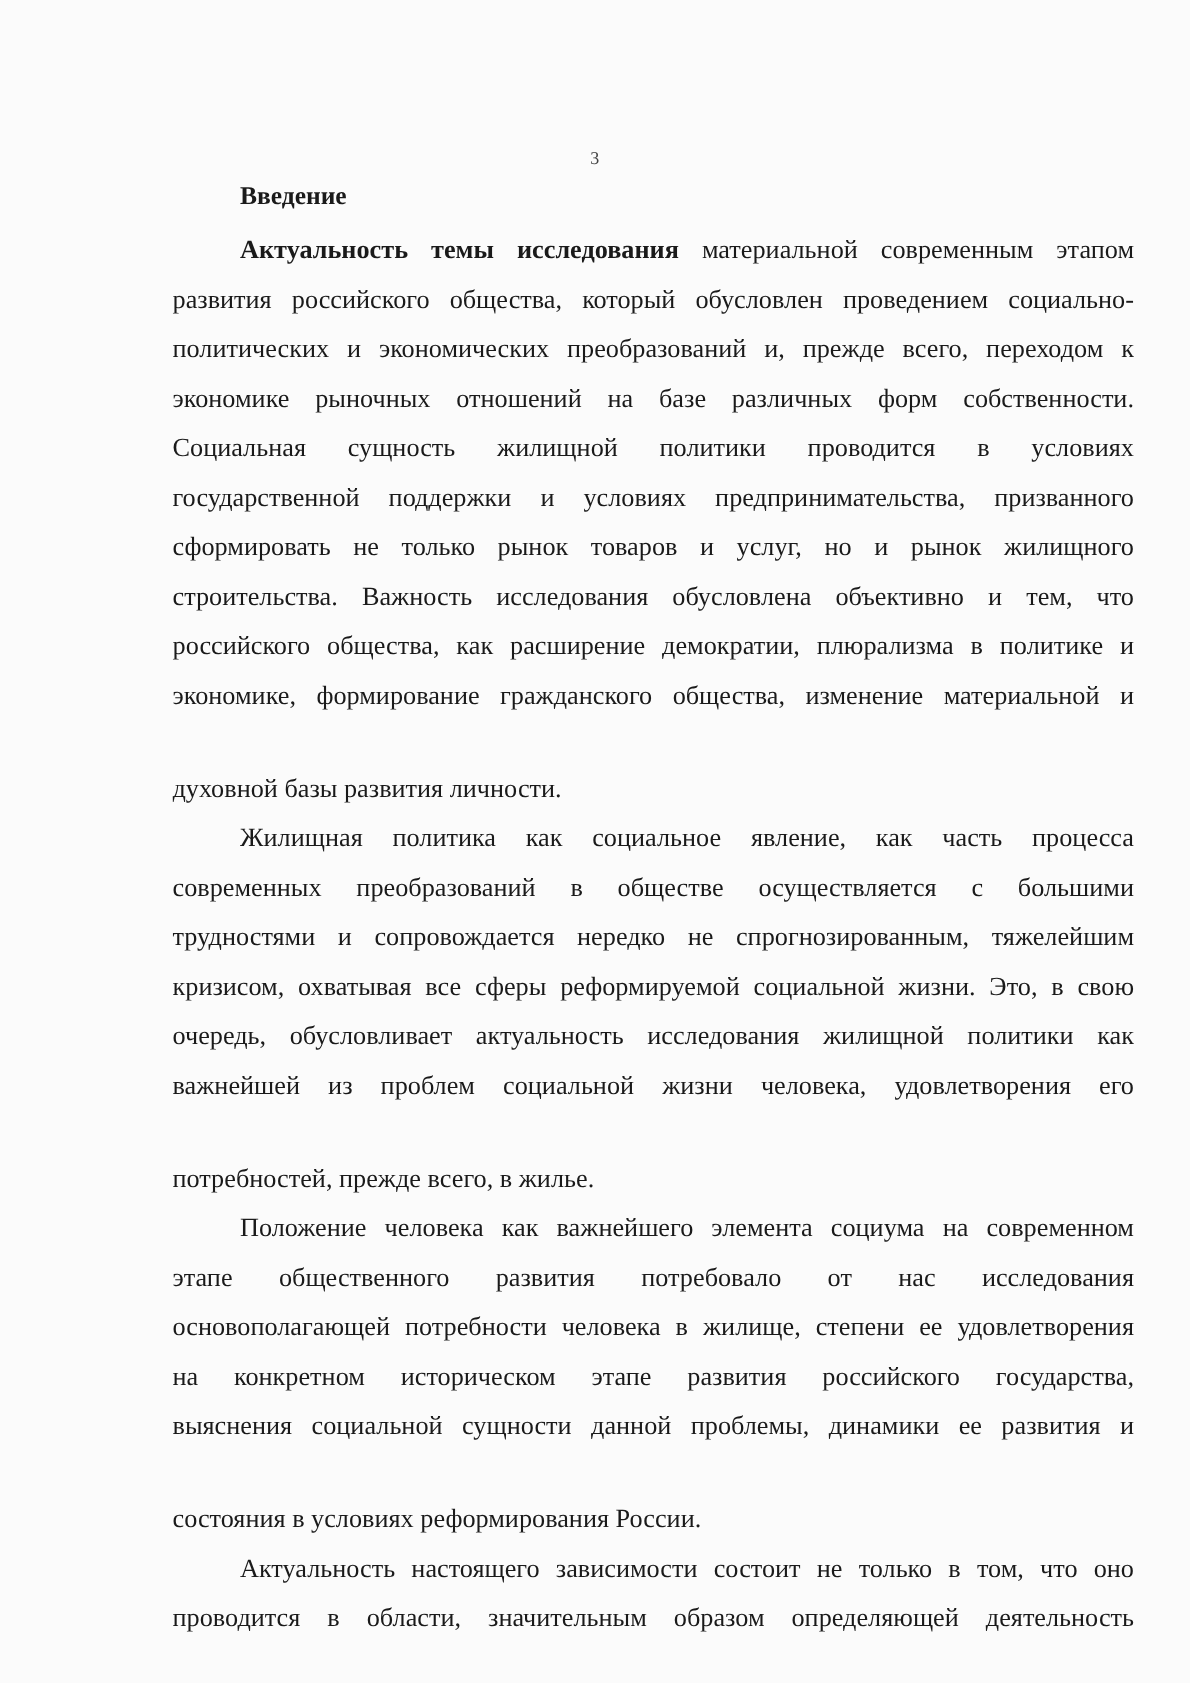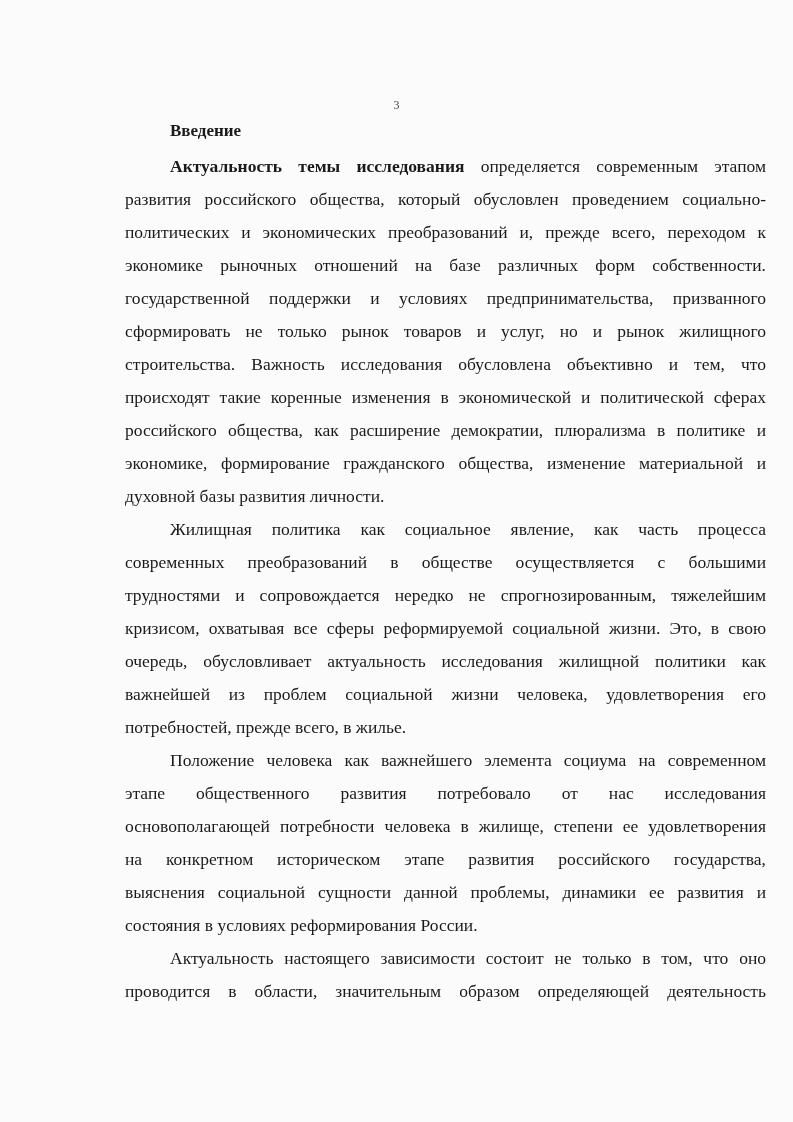--- a/index.html
+++ b/index.html
@@ -13,63 +13,63 @@
     }
     .page-number {
       position: absolute;
       top: 98px; left: 0; width: 793px;
       text-align: center;
       font-size: 12px;
       color: #444;
     }
     .content {
       position: absolute;
-      left: 125px;
+      left: 115px;
       width: 641px;
       top: 117px;
     }
     .heading {
       font-weight: bold;
       font-size: 17px;
       height: 27px;
       line-height: 27px;
       padding-left: 45px;
       margin-bottom: 6px;
     }
     .line {
       font-size: 17.5px;
       height: 33px;
       line-height: 33px;
       white-space: nowrap;
       text-align: justify;
       text-align-last: justify;
       overflow: hidden;
     }
-    .line.last { text-align-last: left; }
+    .line.last { text-align-last: left; margin-top: 29px; }
     .line.indent { padding-left: 45px; }
     .bold { font-weight: bold; }
   </style>
 </head>
 <body>
 
 <div>
   <div class="page-number">3</div>
 
   <div class="content">
     <div class="heading">Введение</div>
 
     <div>
-      <div class="line indent"><span class="bold">Актуальность темы исследования</span><span> определяется современным этапом</span></div>
+      <div class="line indent"><span class="bold">Актуальность темы исследования</span><span> материальной современным этапом</span></div>
       <div class="line">развития российского общества, который обусловлен проведением социально-</div>
       <div class="line">политических и экономических преобразований и, прежде всего, переходом к</div>
       <div class="line">экономике рыночных отношений на базе различных форм собственности.</div>
+      <div class="line">Социальная сущность жилищной политики проводится в условиях</div>
       <div class="line">государственной поддержки и условиях предпринимательства, призванного</div>
       <div class="line">сформировать не только рынок товаров и услуг, но и рынок жилищного</div>
       <div class="line">строительства. Важность исследования обусловлена объективно и тем, что</div>
-      <div class="line">происходят такие коренные изменения в экономической и политической сферах</div>
       <div class="line">российского общества, как расширение демократии, плюрализма в политике и</div>
       <div class="line">экономике, формирование гражданского общества, изменение материальной и</div>
       <div class="line last">духовной базы развития личности.</div>
     </div>
 
     <div>
       <div class="line indent">Жилищная политика как социальное явление, как часть процесса</div>
       <div class="line">современных преобразований в обществе осуществляется с большими</div>
       <div class="line">трудностями и сопровождается нередко не спрогнозированным, тяжелейшим</div>
       <div class="line">кризисом, охватывая все сферы реформируемой социальной жизни. Это, в свою</div>

